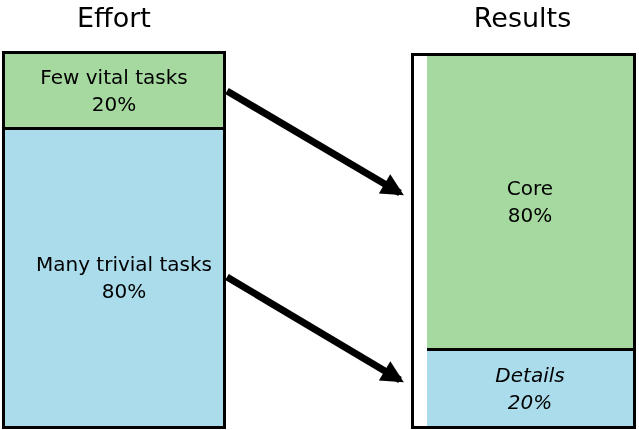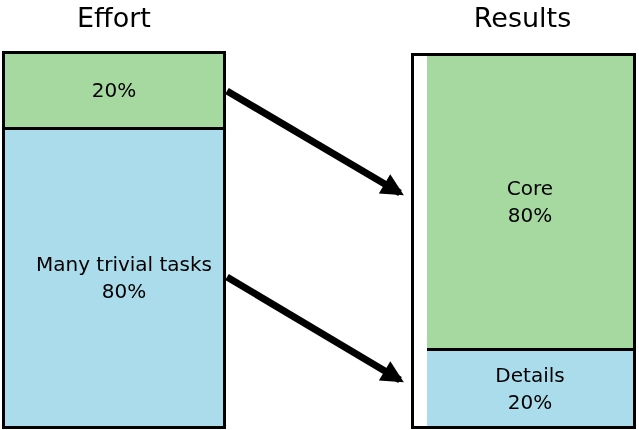--- a/index.html
+++ b/index.html
@@ -48,21 +48,21 @@
     line-height: 27px;
   }
   .segment.divider { border-bottom: 3px solid #000000; }
 
   .seg-green { background: #a6d9a0; }
   .seg-blue  { background: #aadcec; }
 
   .stack.left  .segment.small { flex: 0 0 76px; }
   .stack.left  .segment.big   { flex: 1 1 auto; padding-left: 20px; }
   .stack.right .segment.big   { flex: 1 1 auto; }
-  .stack.right .segment.small { flex: 0 0 75px; }
+  .stack.right .segment.small { flex: 0 0 75px; font-style: italic; }
 
   
   .arrow-layer {
     position: absolute;
     left: 0;
     top: 0;
     width: 639px;
     height: 430px;
     pointer-events: none;
   }
@@ -71,20 +71,21 @@
 <body>
 
 <div class="diagram">
 
   <div class="col-title left">Effort</div>
 
   <div class="col-title right">Results</div>
 
   <div class="stack left">
     <div class="segment small seg-green divider">
+      <div>Few vital tasks</div>
       <div>20%</div>
     </div>
     <div class="segment big seg-blue">
       <div>Many trivial tasks</div>
       <div>80%</div>
     </div>
   </div>
 
   <div class="stack right">
     <div class="segment big seg-green divider">

